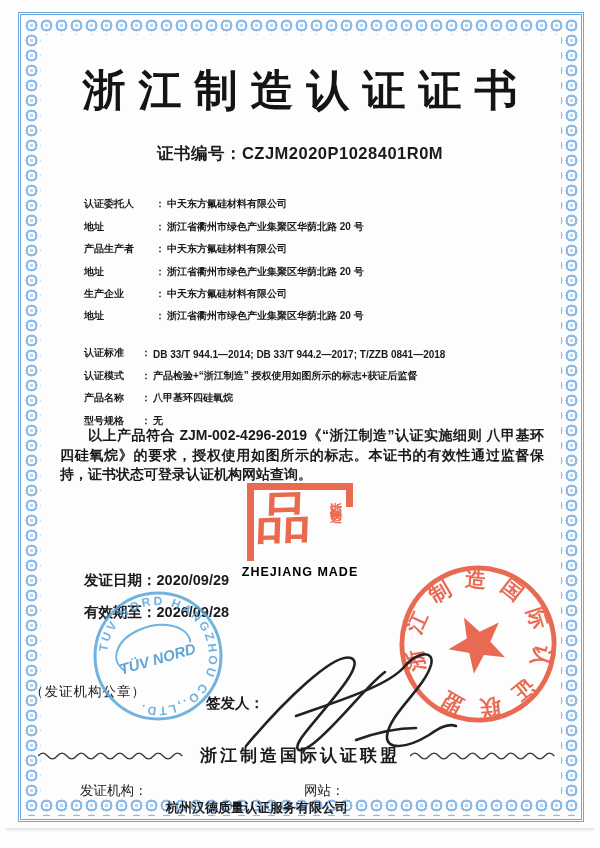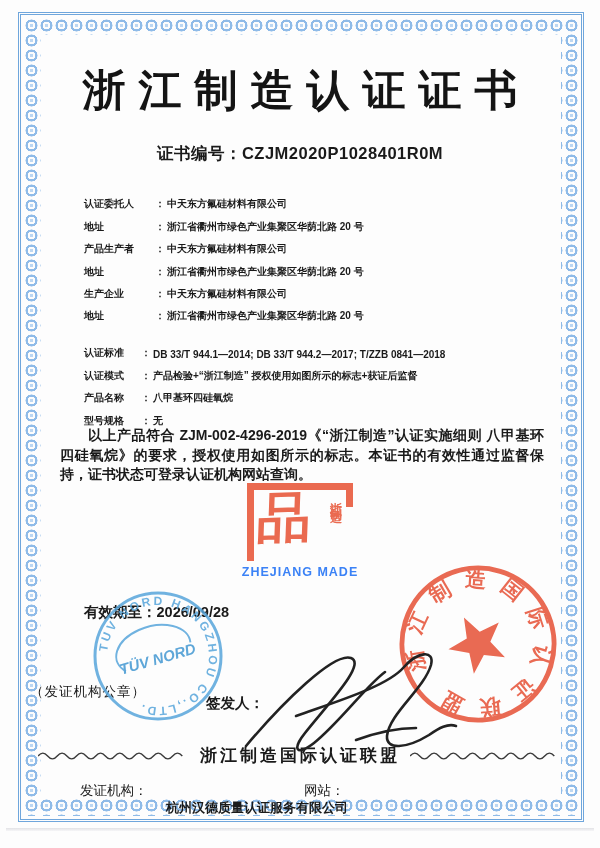--- a/index.html
+++ b/index.html
@@ -46,21 +46,21 @@
   .logo .bar-top{position:absolute;left:0;top:0;right:0;height:7px;background:#ea6a50;}
   .logo .bar-stub{position:absolute;right:0;top:0;width:7px;height:24px;background:#ea6a50;}
   .logo .bar-left{position:absolute;left:0;top:0;width:7px;height:78px;background:#ea6a50;}
   .logo .mark{position:absolute;left:10px;top:4px;font-size:54px;line-height:60px;
               font-family:"DejaVu Serif",serif;font-weight:700;color:#ea6a50;
               transform:skewX(-4deg) rotate(-2deg);}
   .logo .side{position:absolute;right:9px;top:9px;writing-mode:vertical-rl;
               font-size:12px;font-weight:700;letter-spacing:3px;color:#ea6a50;}
   .logo .caption{position:absolute;left:50%;bottom:-4px;transform:translateX(-50%);
                  white-space:nowrap;font-size:12.5px;font-weight:700;
-                 letter-spacing:1px;color:#3b82f6;}
+                 letter-spacing:1px;color:#000000;}
 
   
   .date-issue{position:absolute;left:84px;top:571px;font-size:14.5px;font-weight:700;}
   .date-valid{position:absolute;left:84px;top:603px;font-size:14.5px;font-weight:700;}
   .seal-note{position:absolute;left:30px;top:683px;font-size:13.5px;letter-spacing:1px;}
   .stamp-blue{position:absolute;left:90px;top:588px;width:136px;height:136px;
               opacity:.85;z-index:4;}
   .stamp-red{position:absolute;left:396px;top:562px;width:164px;height:164px;
              opacity:.88;z-index:4;transform:rotate(-28deg);}
   .signer{position:absolute;left:206px;top:694px;font-size:14.5px;font-weight:700;}
@@ -164,20 +164,23 @@
 
     <div class="logo">
       <div class="bar-top"></div>
       <div class="bar-stub"></div>
       <div class="bar-left"></div>
       <div class="mark">品</div>
       <div class="side">浙江制造</div>
       <div class="caption">ZHEJIANG MADE</div>
     </div>
 
+    <div class="date-issue">
+      <span>发证日期：</span><span>2020/09/29</span>
+    </div>
     <div class="date-valid">
       <span>有效期至：</span><span>2026/09/28</span>
     </div>
 
     <div class="seal-note">（发证机构公章）</div>
 
     <svg class="stamp-blue" viewBox="0 0 136 136">
       <circle cx="68" cy="68" r="63" fill="none" stroke="#58a6db" stroke-width="3"></circle>
       <defs>
         <path id="bluering" d="M68,68 m-51,0 a51,51 0 1,1 102,0 a51,51 0 1,1 -102,0" fill="none"></path>

